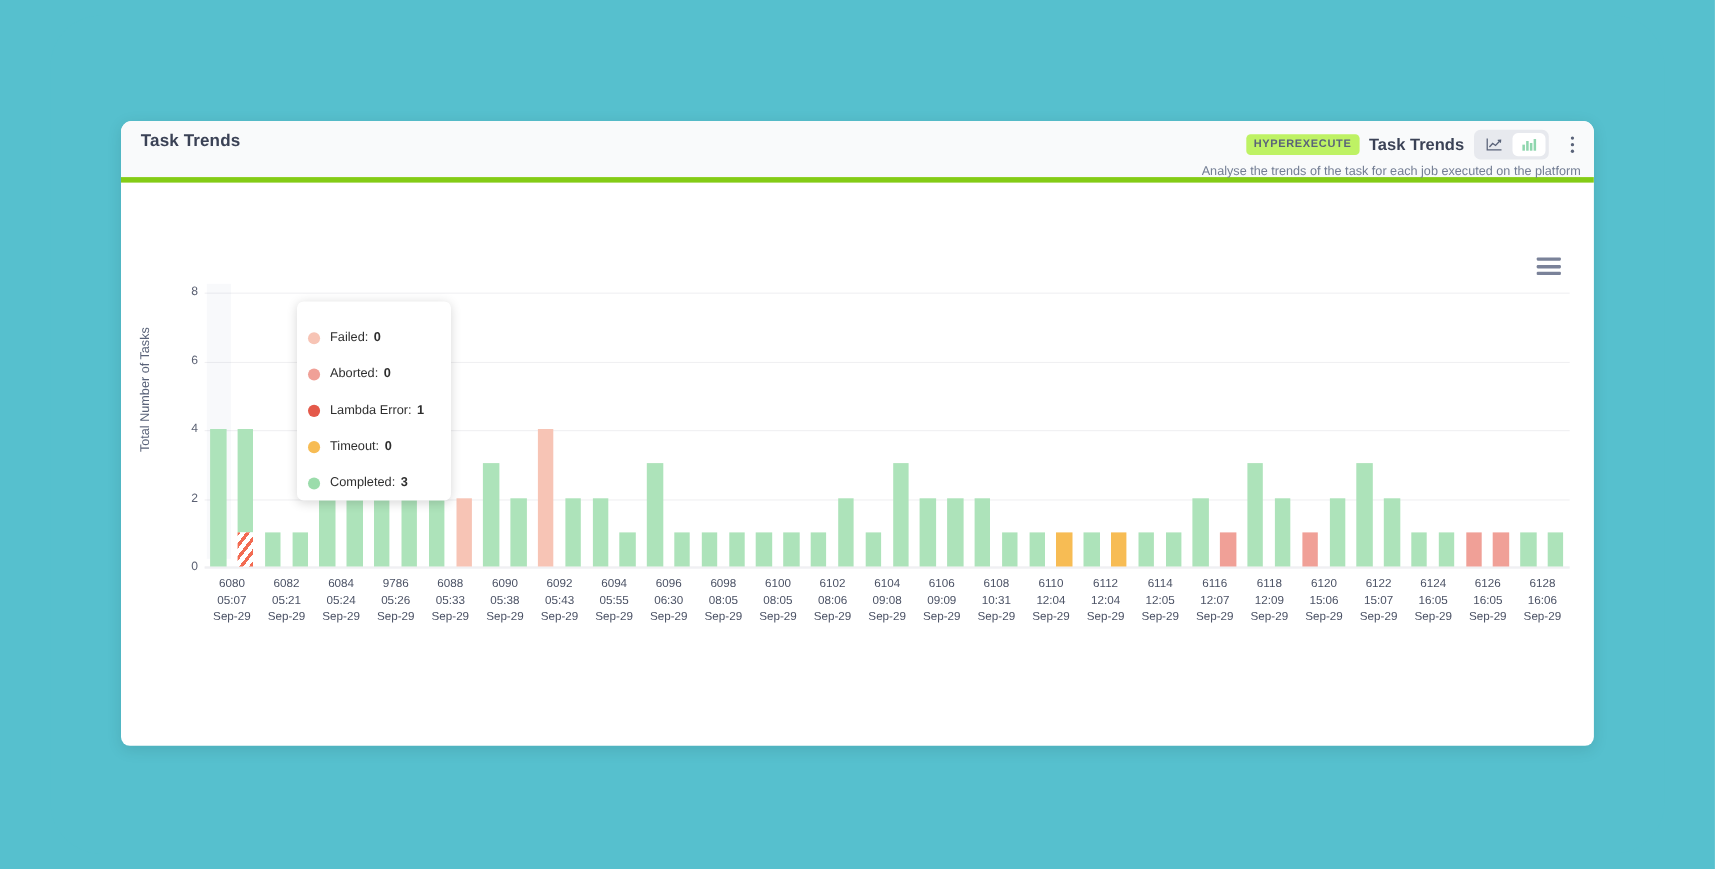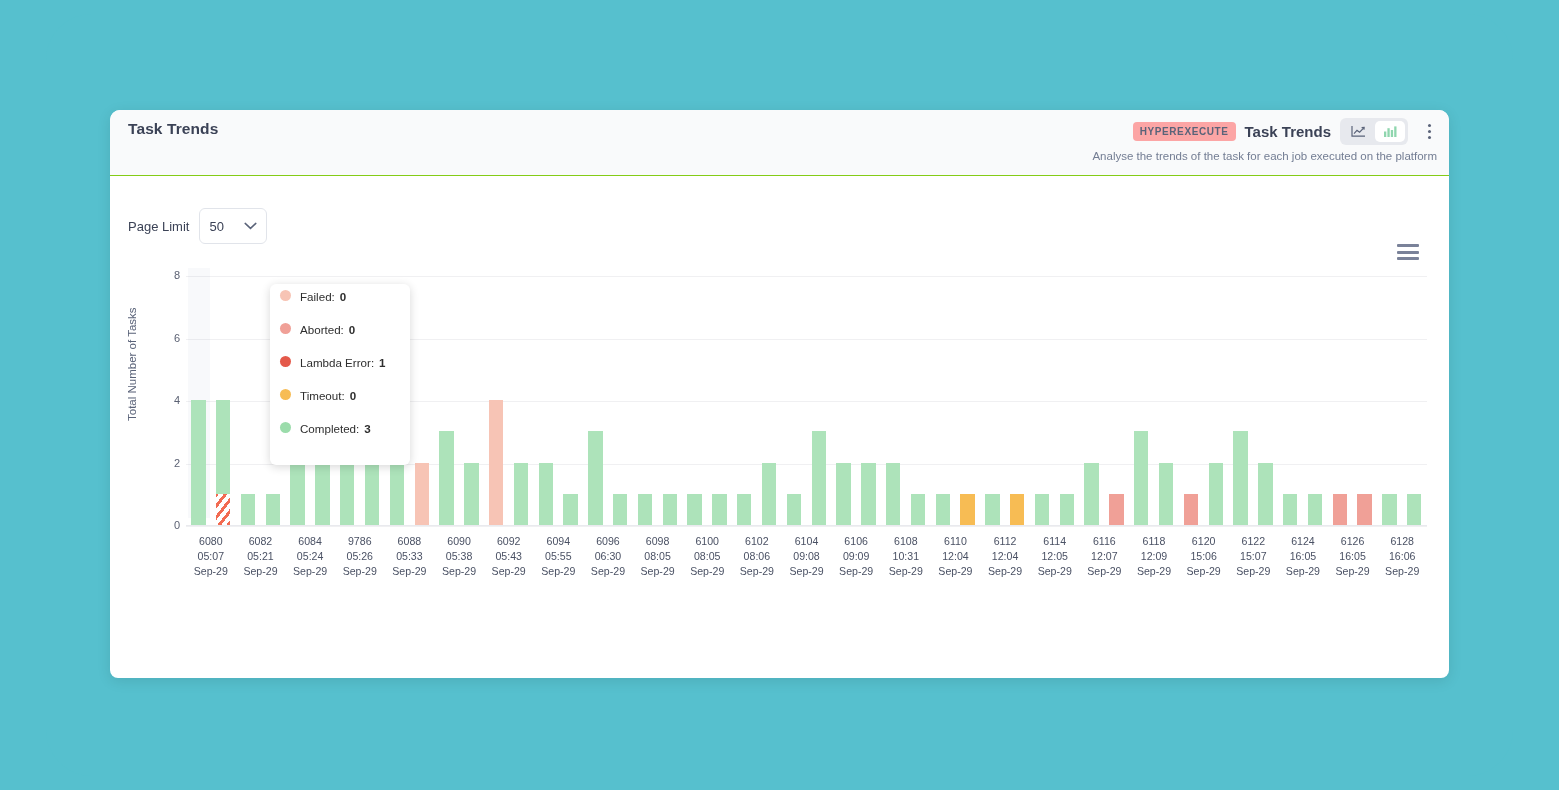--- a/index.html
+++ b/index.html
@@ -29,41 +29,41 @@
     width: 1339px; height: 568px;
     background: #ffffff;
     border-radius: 10px 10px 8px 8px;
     box-shadow: 0 3px 14px rgba(0,0,0,0.10);
     overflow: hidden;
   }
 
   
   #card-header {
     position: relative;
-    height: 66px;
+    height: 56px;
     background: #F9FAFB;
-    border-bottom: 1px solid #84cc16;
+    border-bottom: 5px solid #84cc16;
   }
   #card-title {
     position: absolute;
     left: 18px; top: 10px;
     font-size: 15.5px;
     font-weight: bold;
     color: #3B4256;
     letter-spacing: .1px;
   }
   #header-right {
     position: absolute;
     right: 10px; top: 8px;
     display: flex;
     align-items: center;
     gap: 9px;
   }
   #hyperexecute-badge {
-    background: #fca5a5;
+    background: #bef264;
     color: #5A6379;
     font-size: 10px;
     font-weight: bold;
     letter-spacing: .6px;
     padding: 4px 7px;
     border-radius: 4px;
   }
   #header-subtitle-row {
     position: absolute;
     right: 12px; top: 40px;
@@ -314,21 +314,21 @@
     background: #F2F2F2;
     padding: 8px 10px 7px 10px;
     font-size: 11.4px;
     color: #3A3A3A;
     line-height: 16px;
   }
   #tooltip-header b { color: #1C1C1C; }
   #tooltip-body { padding: 6px 10px 10px 10px; }
   .tt-row {
     display: flex;
-    align-items: flex-start;
+    align-items: flex-end;
     height: 33px;
     font-size: 11.6px;
     color: #2E2E2E;
   }
   .tt-dot {
     width: 11px; height: 11px;
     border-radius: 50%;
     margin-right: 9px;
     flex: 0 0 auto;
   }
@@ -378,29 +378,20 @@
         <span></span>
         <span></span>
       </div>
     </div>
 
     <div id="header-subtitle-row">Analyse the trends of the task for each job executed on the platform</div>
   </div>
 
   <div id="controls-row">
 
-    <div id="page-limit-group">
-      <span id="page-limit-label">Page Limit</span>
-      <div id="page-limit-select">
-        <span id="page-limit-value">50</span>
-        <svg width="13" height="8" viewBox="0 0 13 8">
-          <path d="M1.2 1.4 L6.5 6.4 L11.8 1.4" stroke="#5A6379" stroke-width="1.5" fill="none" stroke-linecap="round"></path>
-        </svg>
-      </div>
-    </div>
 
   </div>
 
   <div id="chart-area">
 
     <div id="chart-menu-icon">
       <i></i>
       <i></i>
       <i></i>
     </div>

